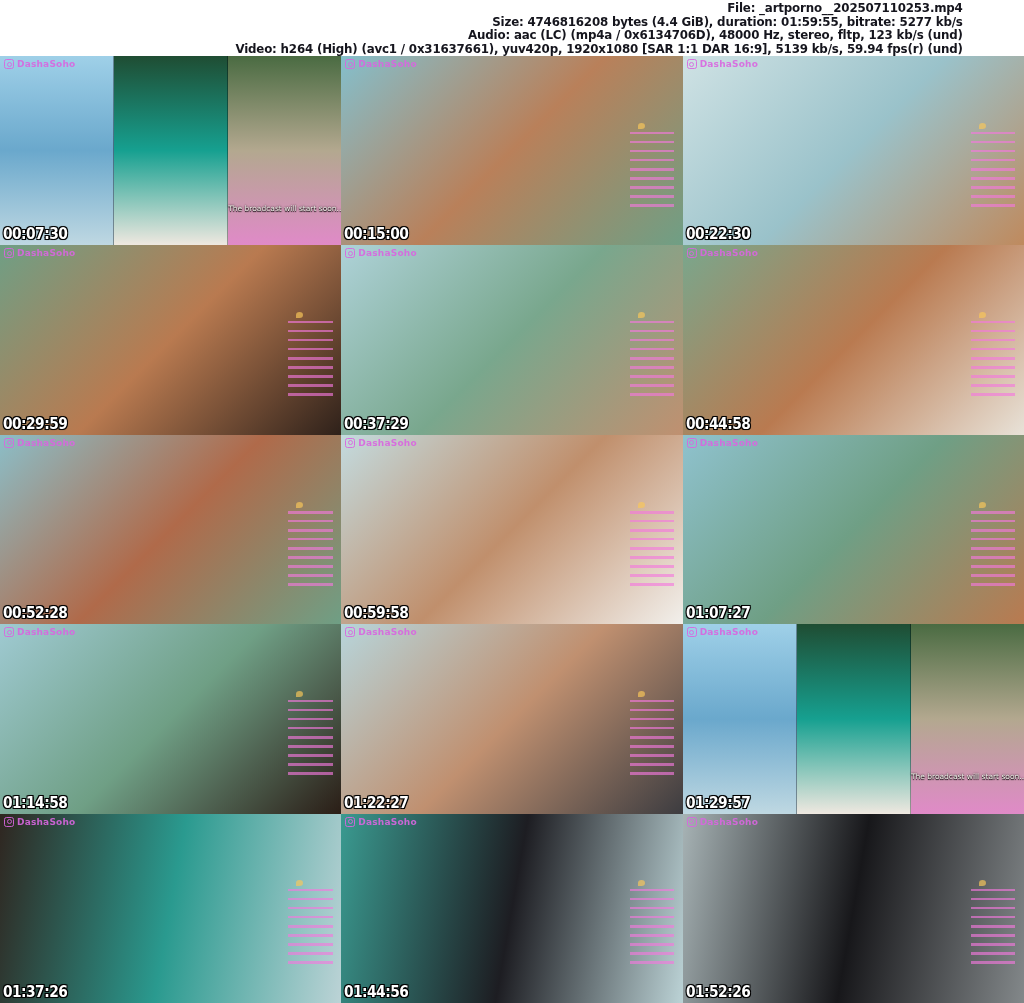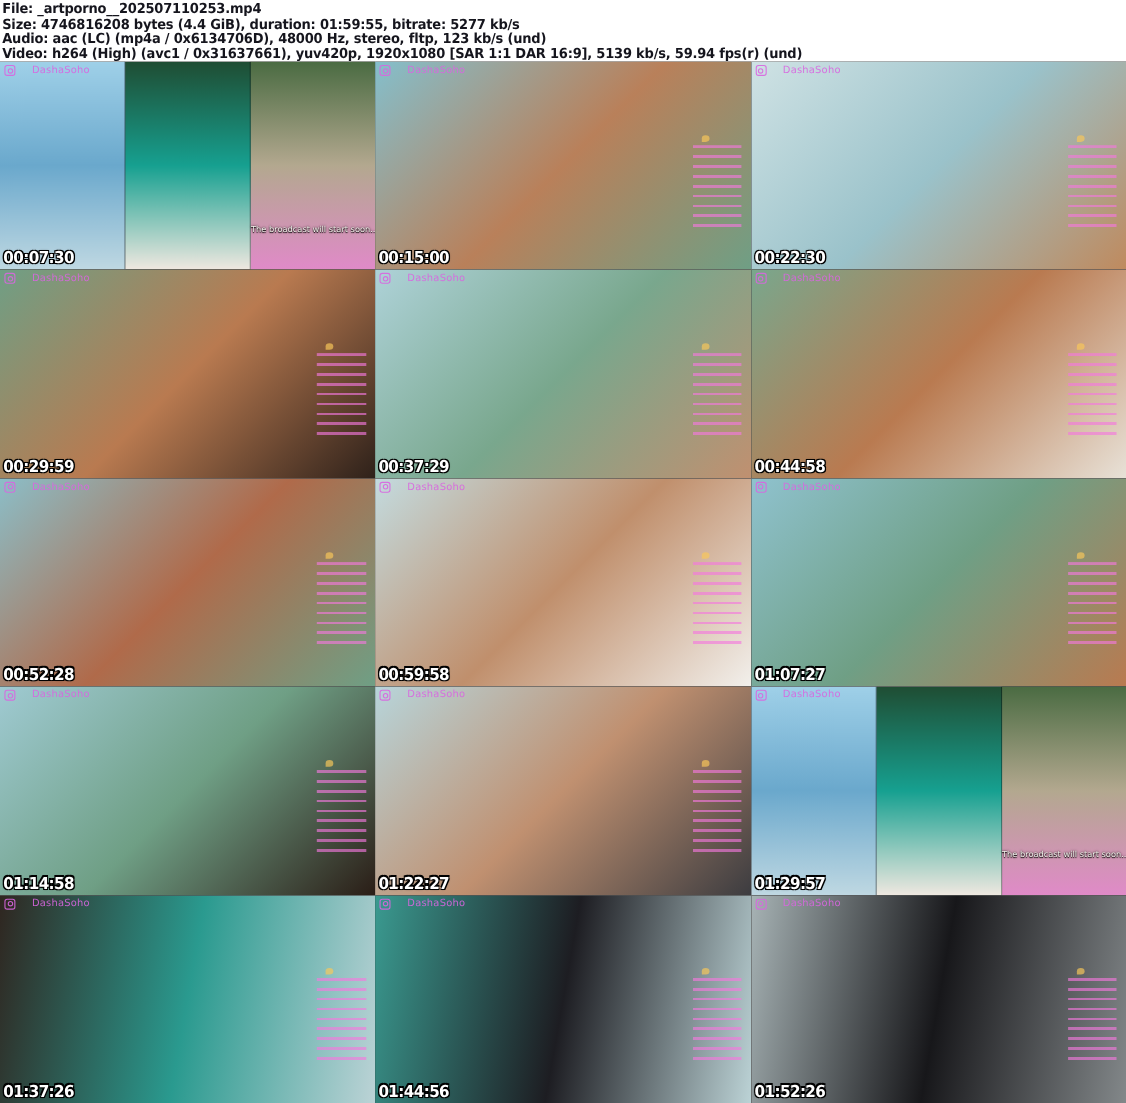--- a/index.html
+++ b/index.html
@@ -3,40 +3,40 @@
 <meta charset="utf-8">
 <style>
   html,body{margin:0;padding:0;}
   body{
     width:1024px;height:1003px;background:#ffffff;overflow:hidden;
     font-family:"DejaVu Sans","Liberation Sans",sans-serif;
   }
   
   .header{
     height:56px;padding:1px 0 0 2px;box-sizing:border-box;
-    background:#ffffff;color:#15151d;
+    background:#ffffff;color:#15151d;text-align:right;
   }
   .header .line{
     font-weight:bold;font-size:12.6px;line-height:13.5px;white-space:nowrap;
     transform:scaleX(.94);transform-origin:0 50%;letter-spacing:-.2px;
   }
   
   .grid{
     width:1024px;height:947px;display:grid;
     grid-template-columns:repeat(3,1fr);grid-template-rows:repeat(5,1fr);
   }
   .thumb{position:relative;margin:0;overflow:hidden;background:#222;}
   .ph{position:absolute;inset:0;}
   .panels{position:absolute;inset:0;display:flex;}
   .panel{flex:1;position:relative;border-right:1px solid rgba(0,0,0,.35);}
   .panel:last-child{border-right:none;}
   
   .wm{
-    position:absolute;top:3px;left:4px;display:flex;align-items:center;gap:15px;
-    font-size:9px;font-weight:normal;opacity:.9;letter-spacing:.2px;
+    position:absolute;top:3px;left:4px;display:flex;align-items:center;gap:3px;
+    font-size:9px;font-weight:bold;opacity:.9;letter-spacing:.2px;
   }
   .ig{
     width:8px;height:8px;border:1px solid currentColor;border-radius:2.5px;
     position:relative;flex:0 0 auto;
   }
   .ig::after{
     content:"";position:absolute;left:1.5px;top:1.5px;right:1.5px;bottom:1.5px;
     border:1px solid currentColor;border-radius:50%;
   }
   

